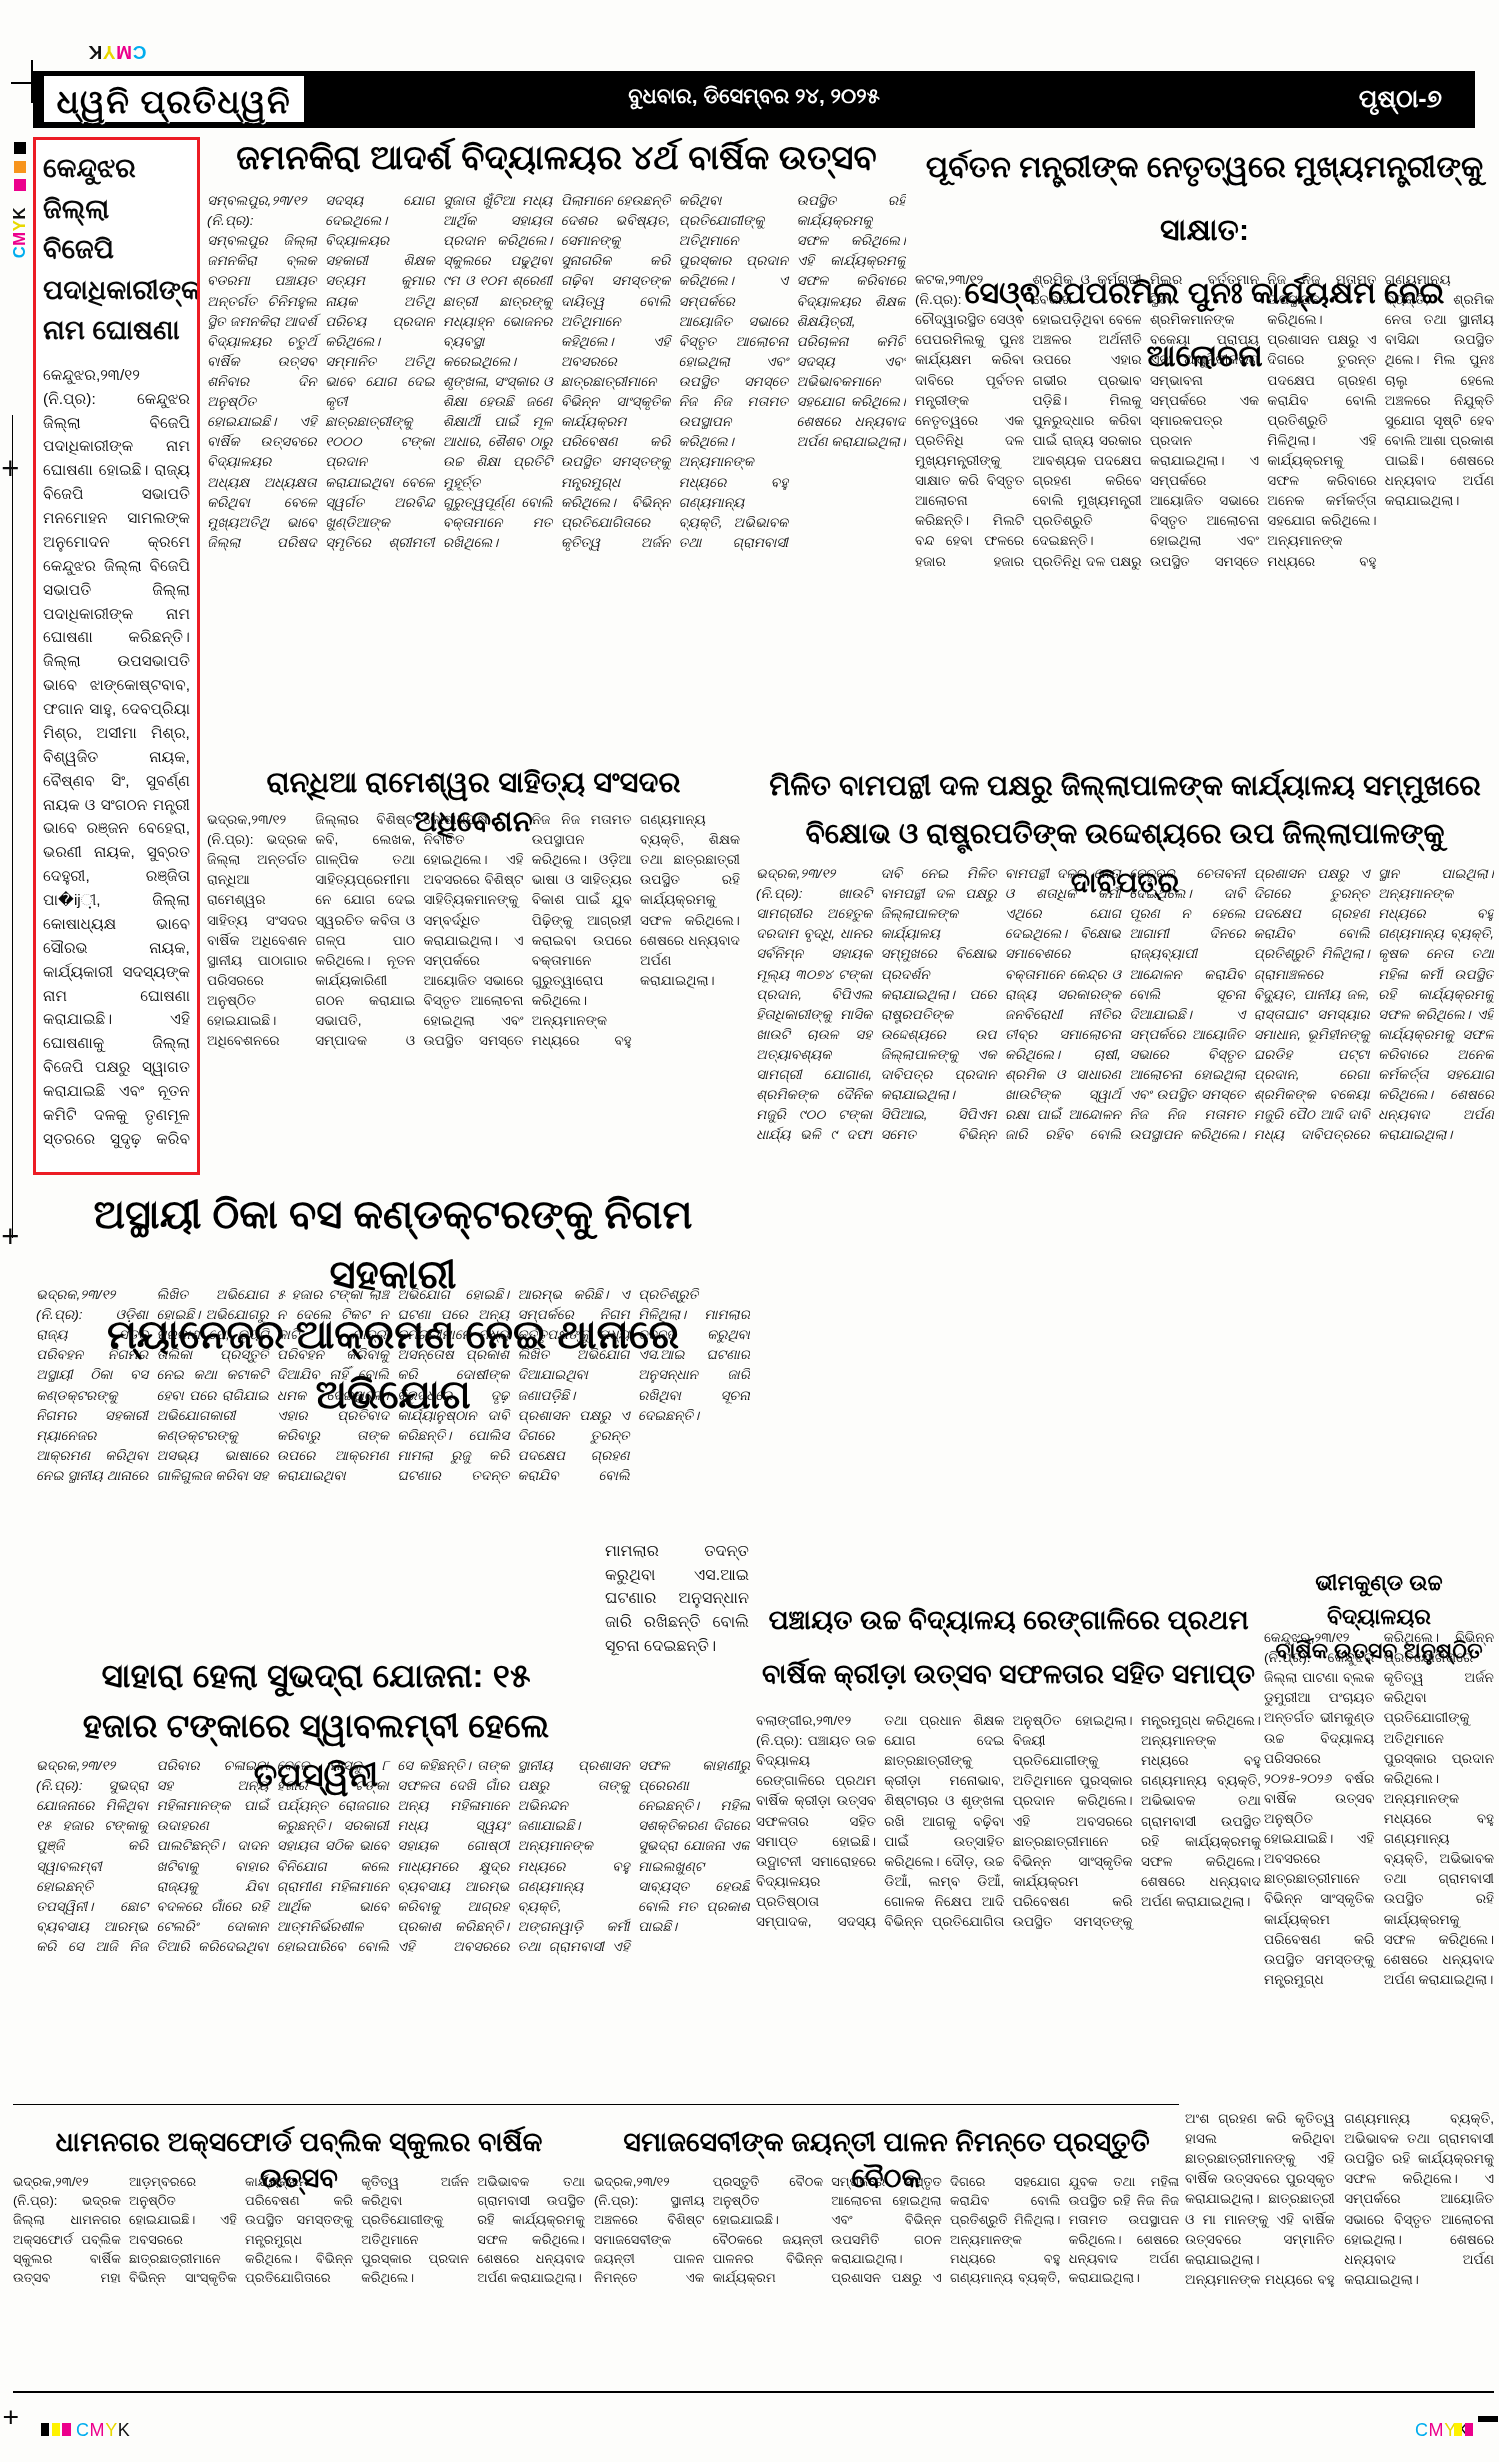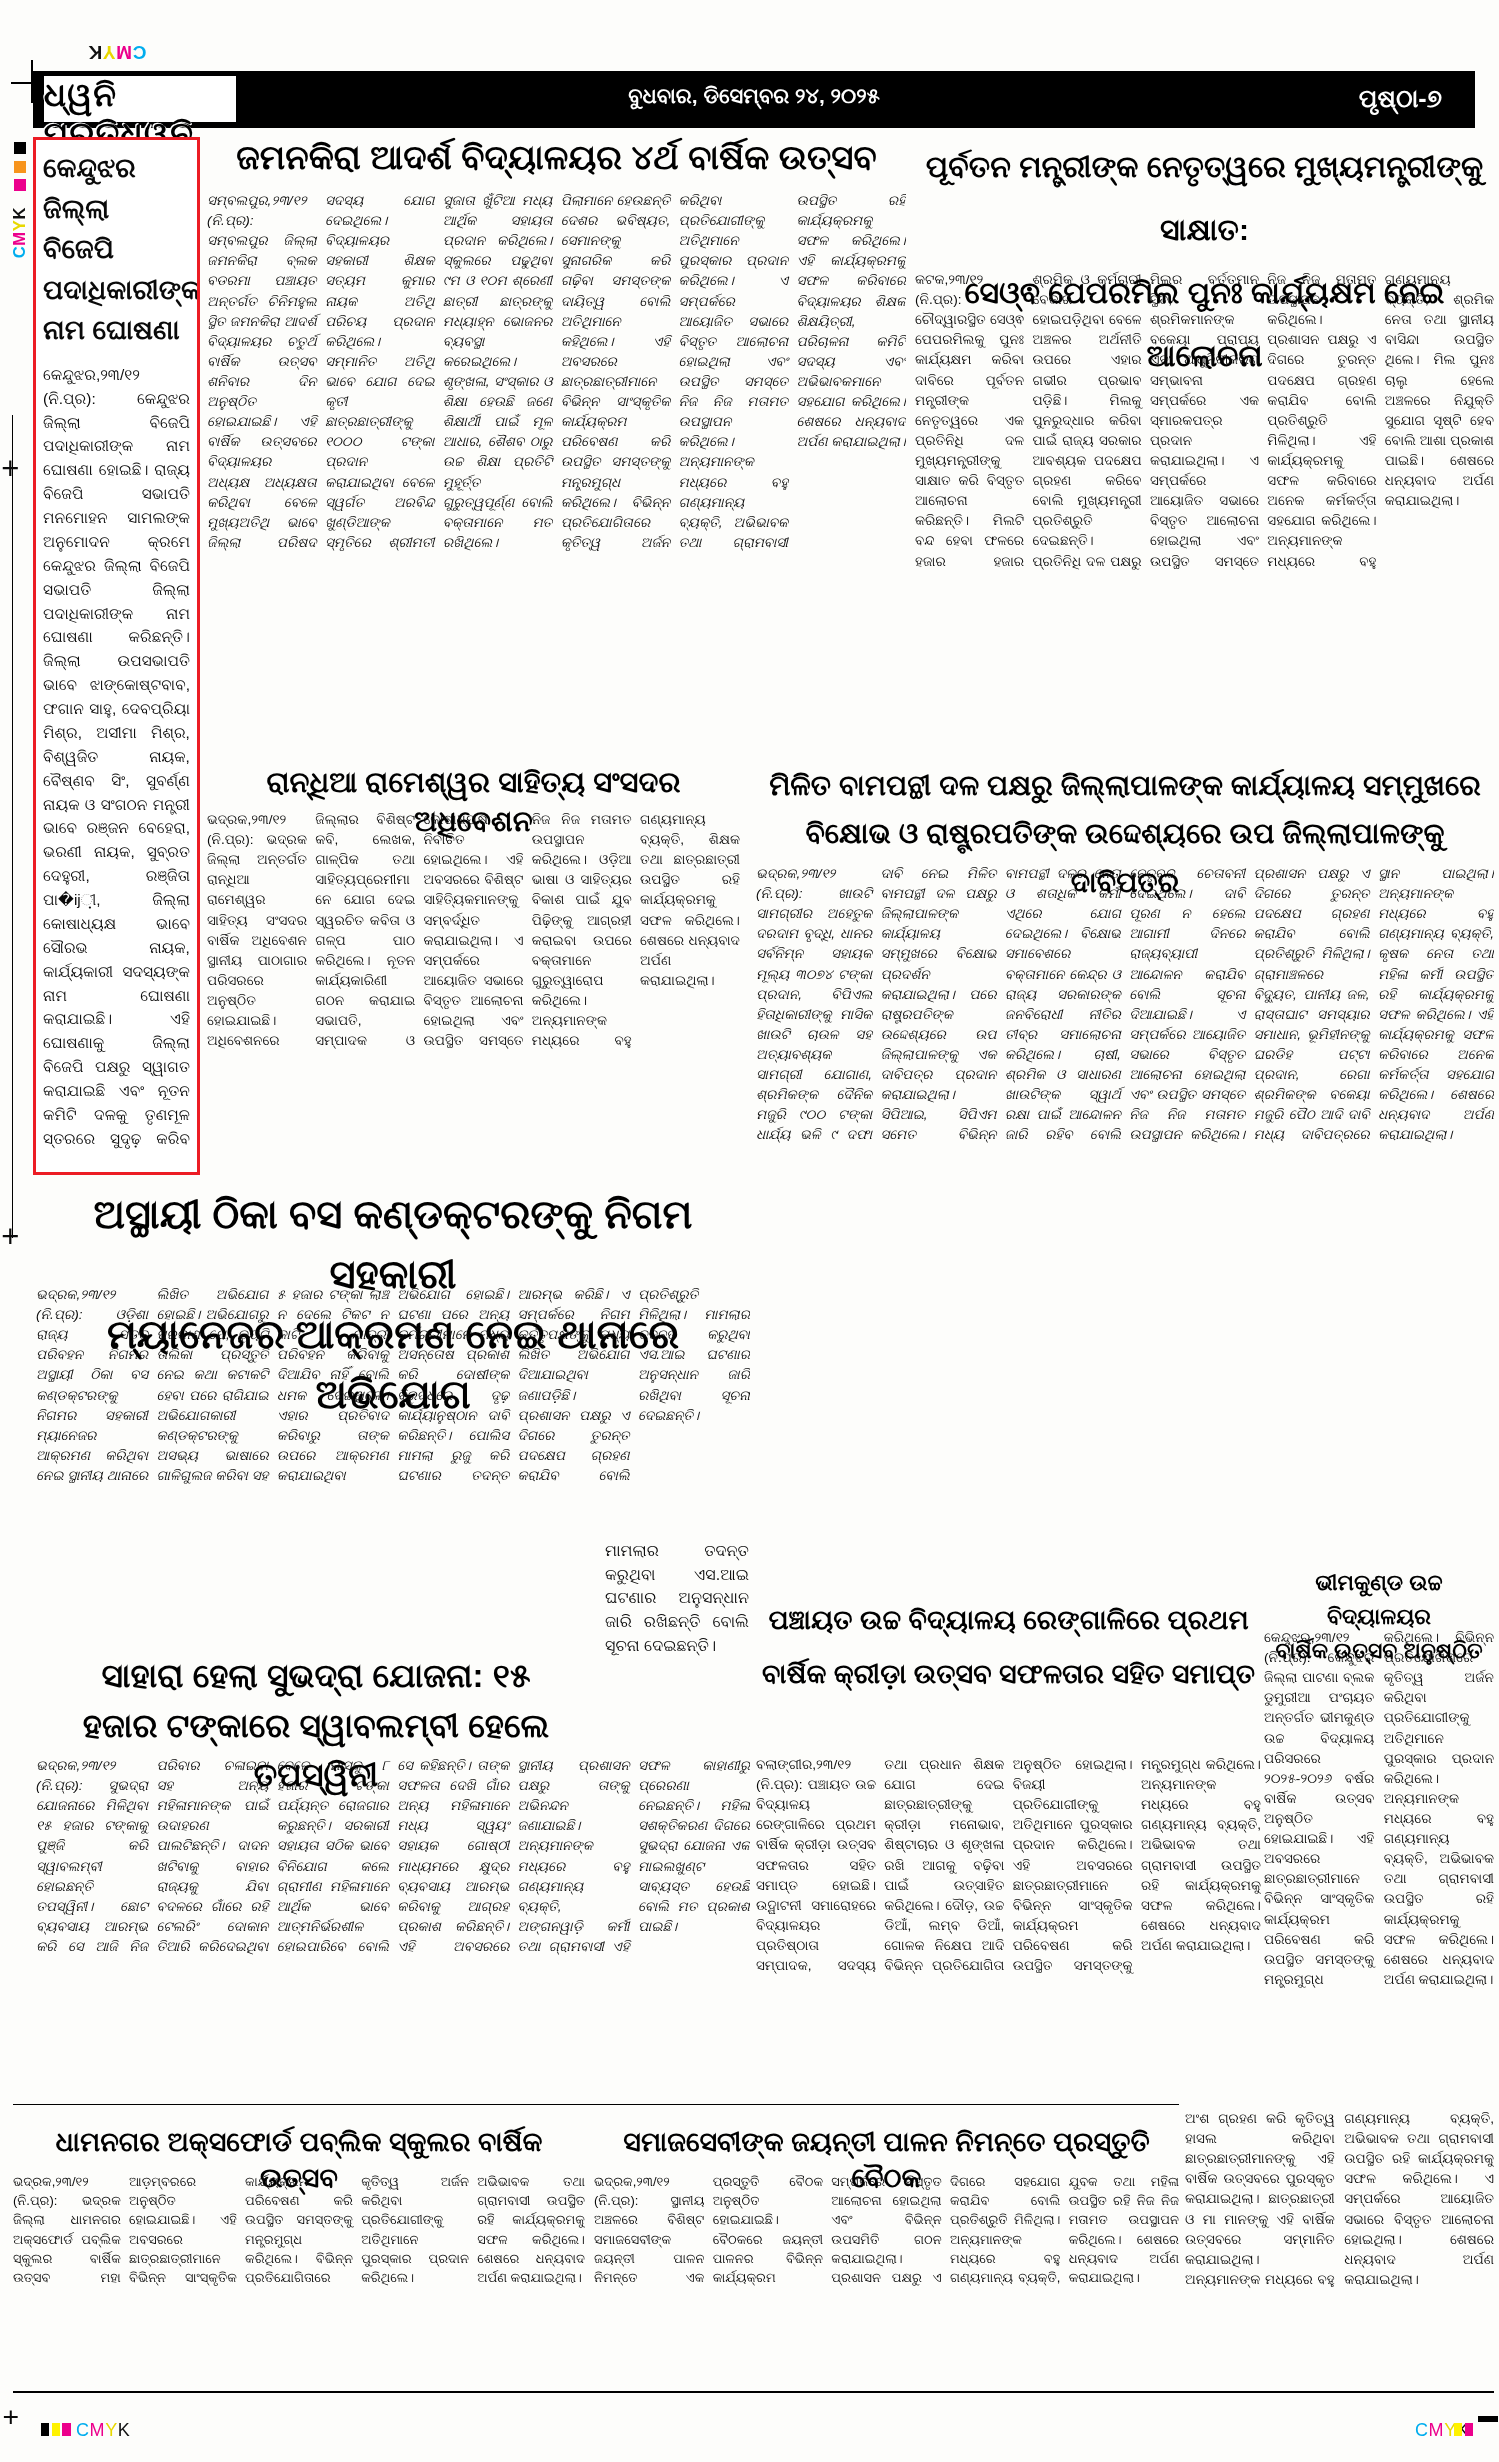--- a/index.html
+++ b/index.html
@@ -4,37 +4,37 @@
 <style>
   html,body{margin:0;padding:0;}
   body{
     width:1500px;height:2462px;position:relative;background:#fdfdfb;
     font-family:"Liberation Sans","DejaVu Sans",sans-serif;color:#0a0a0a;
     overflow:hidden;
   }
   .abs{position:absolute;}
   
   #header-bar{left:33px;top:71px;width:1442px;height:57px;background:#000;}
-  #logo-box{left:10.7px;top:5.3px;width:192px;height:46px;background:#fff;display:flex;align-items:flex-start;justify-content:center;}
+  #logo-box{left:10.7px;top:5.3px;width:260px;height:46px;background:#fff;display:flex;align-items:flex-end;justify-content:center;}
   #logo-text{font-size:33px;font-weight:bold;letter-spacing:1.2px;color:#000;text-shadow:1.2px 1.2px 0 #fff,-1.2px -1.2px 0 #fff;}
   #header-date{left:0;right:0;top:13px;text-align:center;color:#fff;font-size:21px;font-weight:bold;}
   #header-page{right:33px;top:13px;color:#fff;font-size:25px;font-weight:bold;}
   
   .hline{background:#000;height:1.8px;}
   .vline{background:#000;width:1.8px;}
   .sw{width:12px;height:12px;display:inline-block;margin-right:2.4px;}
   .cmyk-word{font-size:19px;font-weight:bold;letter-spacing:0.6px;}
   .cmyk-word .c{color:#00adee}.cmyk-word .m{color:#ec008c}.cmyk-word .y{color:#e8d800}.cmyk-word .k{color:#111}
   
   .headline{font-weight:bold;text-align:center;color:#000;white-space:pre-line;}
   
   .art-body{text-align:justify;overflow:hidden;line-height:1.48;word-break:break-word;}
   .cols6{column-count:6;column-gap:8.3px;font-style:italic;}
   .cols5{column-count:5;column-gap:8.3px;}
-  .cols4{column-count:4;column-gap:8.3px;margin-top:44px;}
+  .cols4{column-count:4;column-gap:8.3px;}
   .cols2{column-count:2;column-gap:9.5px;}
   
   #article-bjp{left:33px;top:137px;width:167px;height:1038px;border:3.6px solid #ec1c24;box-sizing:border-box;padding:8.3px 7.1px;background:#fff;overflow:hidden;}
   #bjp-headline{font-size:27px;font-weight:bold;line-height:1.5;white-space:pre-line;text-align:left;}
   #bjp-body{font-size:15.4px;line-height:1.55;text-align:justify;margin-top:12px;overflow:hidden;height:788px;}
 </style>
 </head>
 <body>
 
 <div class="abs hline" style="left:10.7px;top:82px;width:43px;"></div>

